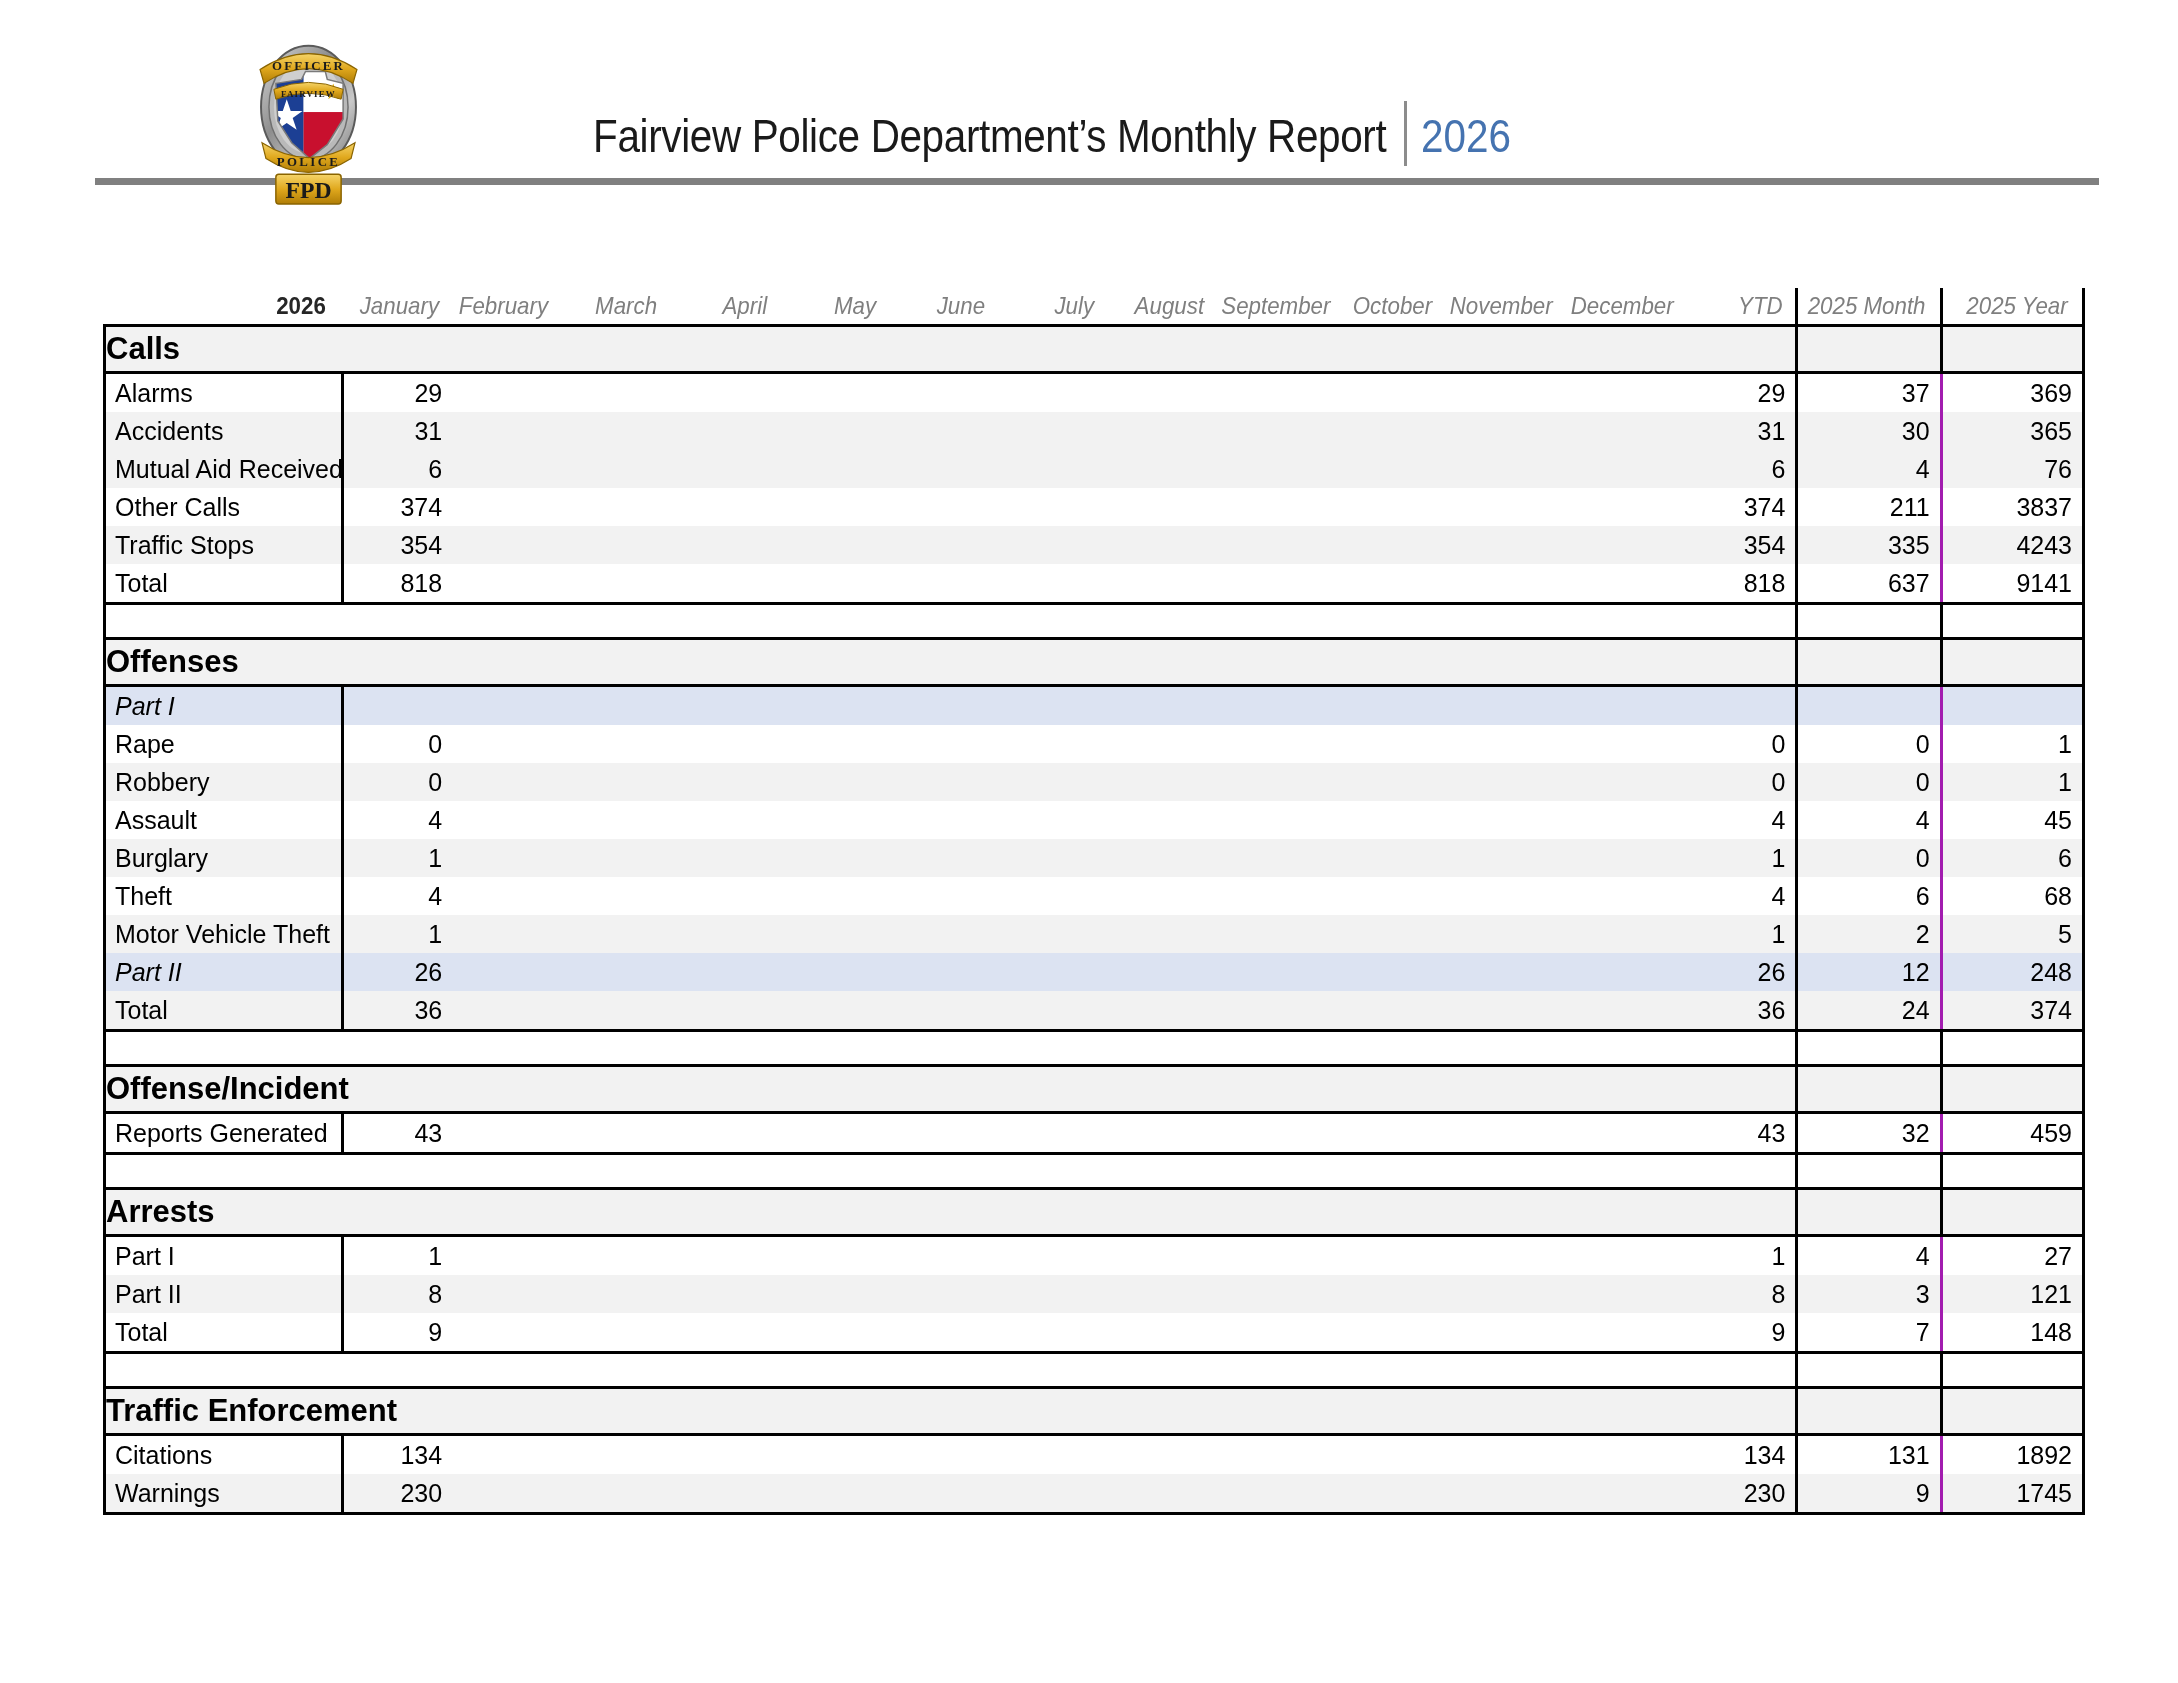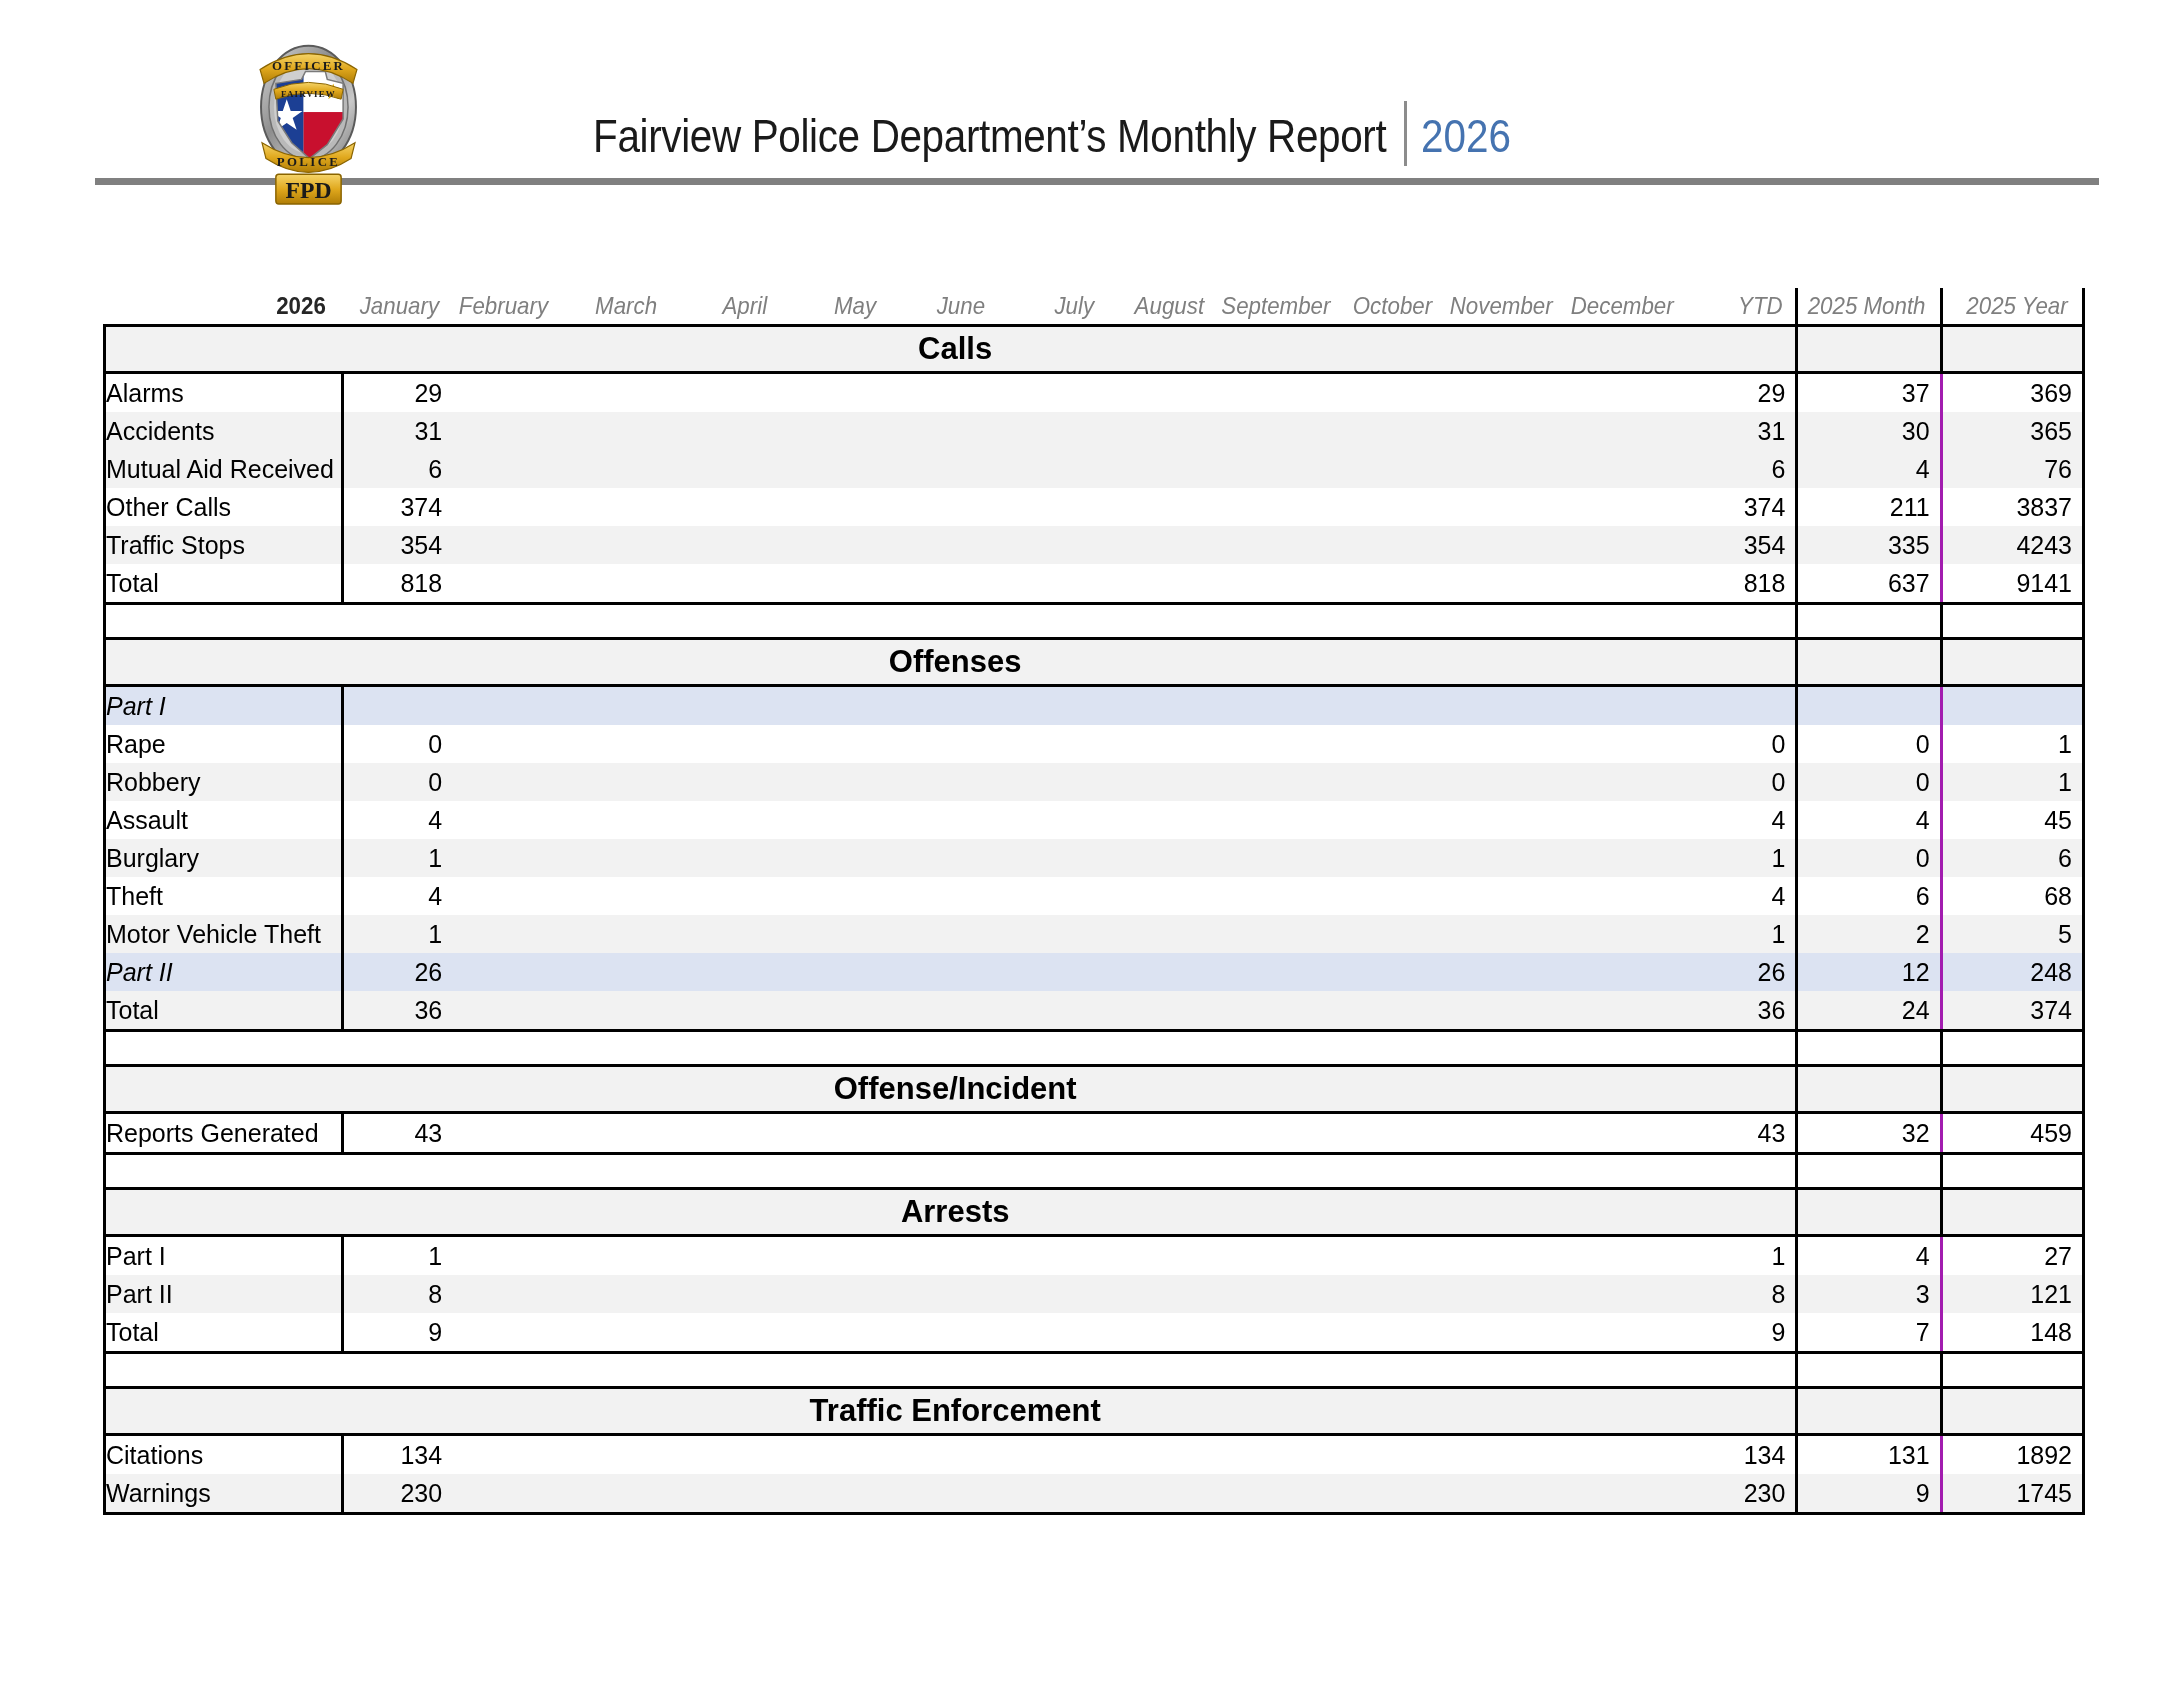--- a/index.html
+++ b/index.html
@@ -138,35 +138,34 @@
     height: 44px;
     background: #f2f2f2;
     font-size: 31px;
     font-weight: bold;
     color: #000;
     vertical-align: middle;
     border-top: 3px solid #000;
     border-bottom: 3px solid #000;
   }
   tr.section td.lbl {
-    padding-left: 9px;
     border-left: 3px solid #000;
-    text-align: center;
   }
   tr.section td.sep-col { border-left: 3px solid #000; }
   tr.section td.last-col { border-right: 3px solid #000; }
 
   
   tr.data td {
     height: 38px;
     font-size: 25px;
     vertical-align: middle;
     color: #000;
   }
   tr.data td.lbl {
+    padding-left: 9px;
     text-align: left;
     border-left: 3px solid #000;
     border-right: 3px solid #000;
   }
   tr.data td.num {
     text-align: right;
     padding-right: 10px;
   }
   tr.data td.sep-col { border-left: 3px solid #a21caf; }
   tr.data td.last-col { border-right: 3px solid #000; }

